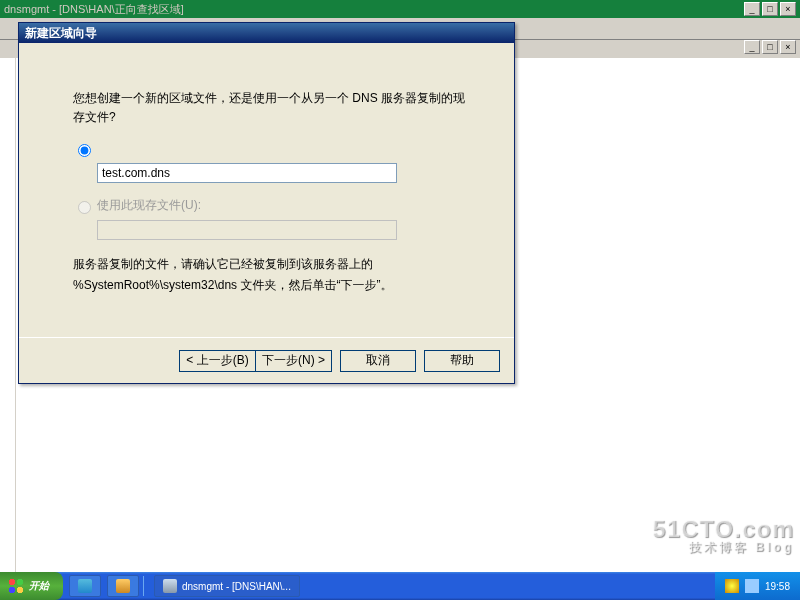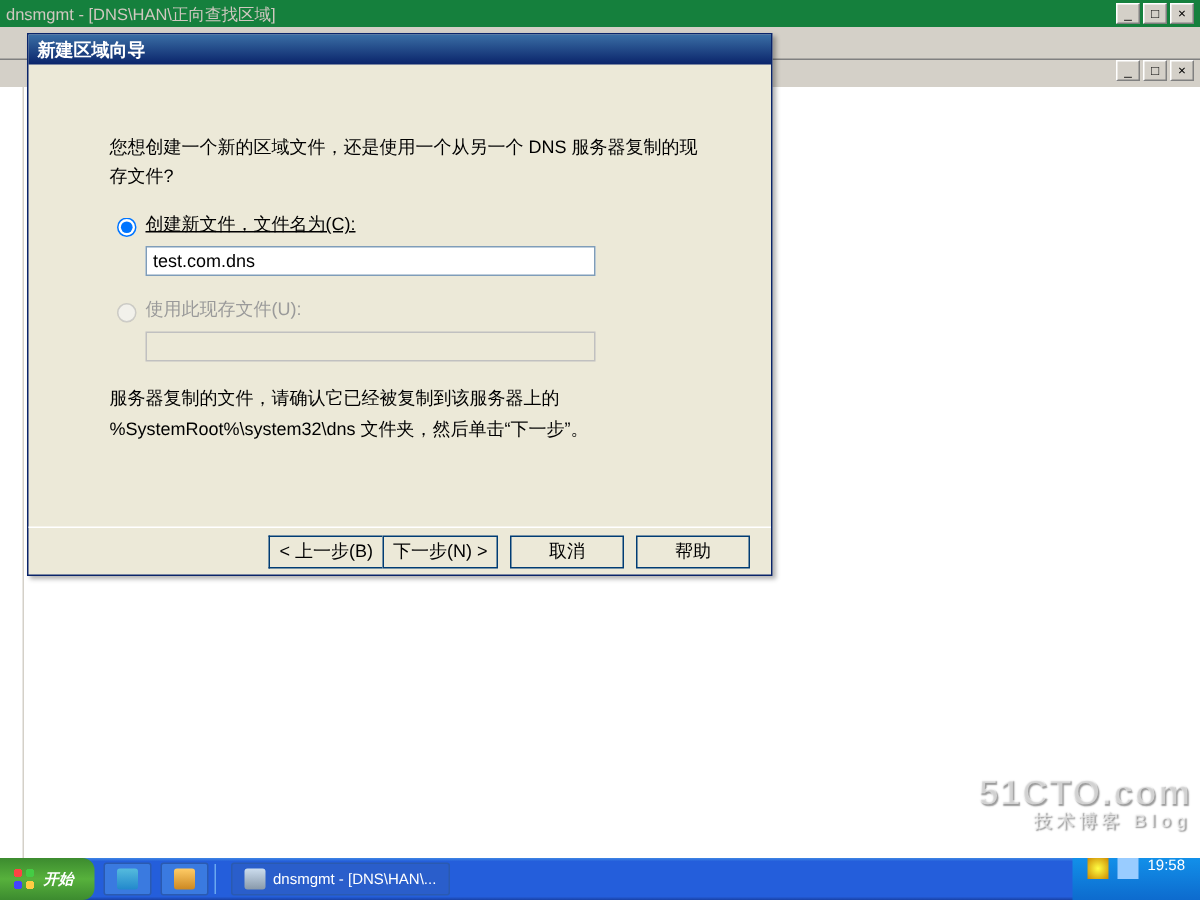--- a/index.html
+++ b/index.html
@@ -38,21 +38,21 @@
   .wiz-body { flex:1; padding:14px 40px 0 54px; color:#000; }
   .wiz-body .prompt { margin-bottom:14px; line-height:1.6;margin-top:32px; }
   .radio-row { display:flex; align-items:center; margin:4px 0 6px 0; }
   .radio-row input { margin-right:6px; }
   .radio-row.disabled { color:#9a9a9a; }
   .field { margin:0 0 14px 24px; }
   .text-input { width:300px; height:20px; border:1px solid #7f9db9; background:#fff;
     padding:2px 4px; font-family:inherit; font-size:12px; }
   .text-input[disabled] { background:#ece9d8; border-color:#c0c0c0; }
   .note { line-height:1.7; margin-top:6px; }
-  .wiz-buttons { height:32px; border-top:1px solid #fff; display:flex;
+  .wiz-buttons { height:46px; border-top:1px solid #fff; display:flex;
     justify-content:flex-end; align-items:center; padding:0 14px; gap:8px; }
   .btn { min-width:76px; height:22px; background:#ece9d8; border:1px solid #003c74;
     font-family:inherit; font-size:12px; cursor:default; }
   .btn-group { display:flex; }
   .btn-group .btn:first-child { border-right:none; }
 
   .taskbar { position:absolute; left:0; right:0; bottom:0; height:28px;
     background:linear-gradient(#3e86e4,#245edb 8%,#245edb 92%,#1941a5); display:flex;
     align-items:center; color:#fff; font-size:10px; }
   .start { height:28px; padding:0 14px 0 8px; display:flex; align-items:center;
@@ -60,21 +60,21 @@
     font-weight:bold; gap:5px; font-family:"SimSun"; font-style:italic; }
   .start .flag { width:16px; height:16px; background:
     radial-gradient(circle at 4px 4px,#f44 0 3px,transparent 3px),
     radial-gradient(circle at 12px 4px,#4c4 0 3px,transparent 3px),
     radial-gradient(circle at 4px 12px,#44f 0 3px,transparent 3px),
     radial-gradient(circle at 12px 12px,#fc4 0 3px,transparent 3px); }
   .task-btn { height:22px; margin-left:6px; padding:0 8px; display:flex; align-items:center;
     background:#3a7ae0; border:1px solid #2a5ab0; border-radius:2px; gap:5px; max-width:170px;
     white-space:nowrap; overflow:hidden; }
   .task-btn .ico { width:14px; height:14px; background:#fff; border-radius:2px; }
-  .tray { margin-left:auto; height:28px; padding:0 10px; display:flex; align-items:flex-start;
+  .tray { margin-left:auto; height:28px; padding:0 10px; display:flex; align-items:center;
     gap:6px; background:linear-gradient(#1290e9,#0d6bce); }
   .tray .ico { width:14px; height:14px; }
   .watermark { position:absolute; right:6px; bottom:44px; color:rgba(255,255,255,.55);
     font-size:24px; font-weight:bold; letter-spacing:1px;
     text-shadow:1px 1px 1px rgba(0,0,0,.4); pointer-events:none; }
   .watermark .sub { font-size:12px; letter-spacing:3px; margin-top:-4px; text-align:right; }
 </style>
 </head>
 <body>
 
@@ -105,21 +105,20 @@
   </div>
 </div>
 
 <div class="wizard">
   <div class="wiz-title">新建区域向导</div>
   <div class="wiz-body">
     <div class="prompt">您想创建一个新的区域文件，还是使用一个从另一个 DNS 服务器复制的现存文件?</div>
 
     <label class="radio-row">
       <input type="radio" name="zf" checked="" style="">
-      <span style="text-decoration:underline">创建新文件，文件名为(C):</span>
     </label>
     <div class="field">
       <input class="text-input" value="test.com.dns" style="">
     </div>
 
     <label class="radio-row disabled">
       <input type="radio" name="zf" disabled="" style="">
       <span>使用此现存文件(U):</span>
     </label>
     <div class="field">

